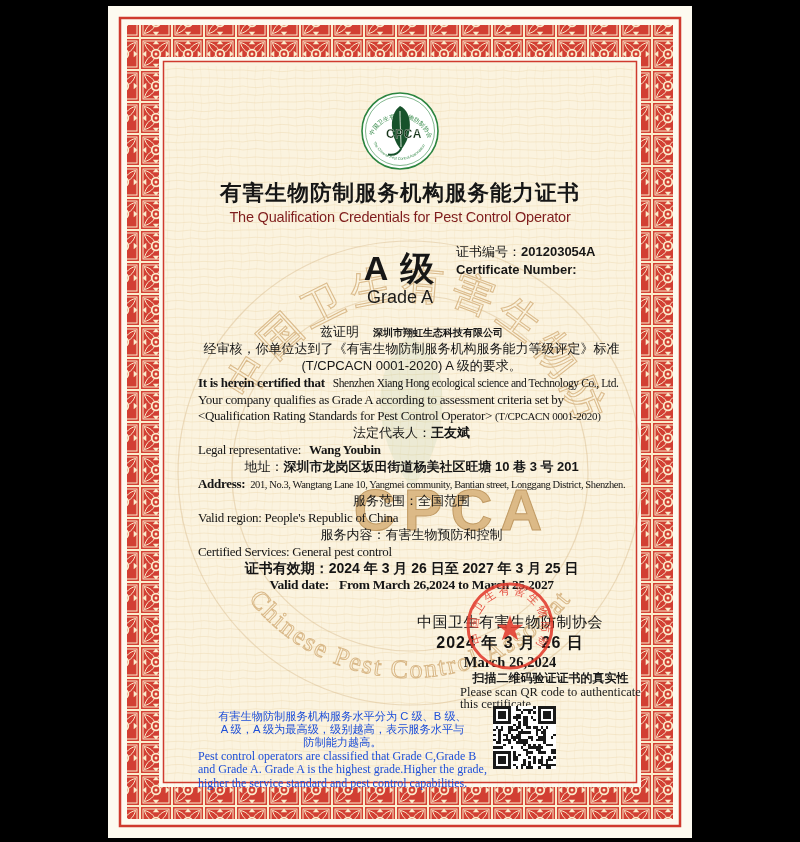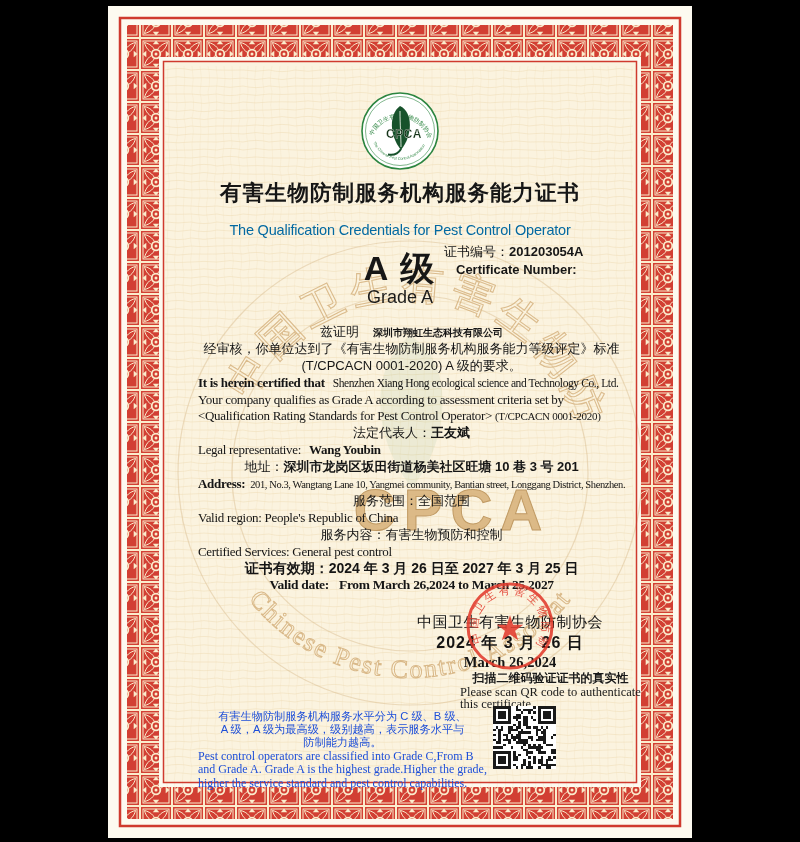--- a/index.html
+++ b/index.html
@@ -6,22 +6,22 @@
   body{width:800px;height:842px;background:#000;position:relative;overflow:hidden;
        font-family:"Liberation Sans",sans-serif;}
   .page{position:absolute;left:108px;top:6px;width:584px;height:832px;background:#fdfaf0;}
   .bgsvg{position:absolute;left:0;top:0;z-index:0;}
   .abs{position:absolute;white-space:nowrap;color:#161616;z-index:2;}
   .ctr{left:57px;width:470px;text-align:center;}
   .zh{font-family:"Liberation Sans",sans-serif;text-align:center;}
   .en{font-family:"Liberation Serif",serif;letter-spacing:-0.3px;}
   .b{font-weight:bold;}
   .title-zh{top:172px;font-size:21.5px;font-weight:bold;letter-spacing:1px;}
-  .title-en{top:216px;font-size:14.5px;letter-spacing:-0.2px;color:#0369a1;}
-  .certno{left:336px;top:237px;font-size:13px;}
+  .title-en{top:203px;font-size:14.5px;letter-spacing:-0.2px;color:#7f1d1d;}
+  .certno{left:348px;top:237px;font-size:13px;}
   .certno .v{font-weight:bold;}
   .certno-en{left:348px;top:256px;font-size:13px;font-weight:bold;text-align:right;}
   .grade-zh{top:240px;font-size:34px;font-weight:bold;letter-spacing:2px;}
   .grade-en{top:281px;font-size:18px;color:#1c1c1c;}
   .bodyblock{position:absolute;left:90px;top:318px;z-index:2;color:#151515;}
   .ln{white-space:nowrap;height:16.9px;line-height:16.9px;font-size:13px;}
   .ln .sp{display:inline-block;width:14px;}
   .cmp{font-weight:bold;font-size:10px;}
   .cond{font-size:11.5px;letter-spacing:-0.4px;font-weight:normal;}
   .small{font-size:11px;}
@@ -306,21 +306,21 @@
     <path d="M0,-14 L3.1,-4.3 L13.3,-4.3 L5.1,1.7 L8.2,11.3 L0,5.4 L-8.2,11.3 L-5.1,1.7 L-13.3,-4.3 L-3.1,-4.3 Z" transform="translate(46,49)" fill="#e23b2d"></path>
     <text font-size="11" letter-spacing="3" fill="#e23b2d">
       <textPath href="#sealArc" startOffset="0%">中国卫生有害生物防制协会</textPath>
     </text>
   </svg>
 
   <div class="notes">
     <div class="nzh zh">有害生物防制服务机构服务水平分为 C 级、B 级、</div>
     <div class="nzh zh">A 级，A 级为最高级，级别越高，表示服务水平与</div>
     <div class="nzh zh">防制能力越高。</div>
-    <div class="nen">Pest control operators are classified into Grade C,From B</div>
+    <div class="nen">Pest control operators are classified that Grade C,Grade B</div>
     <div class="nen">and Grade A. Grade A is the highest grade.Higher the grade,</div>
     <div class="nen">higher the service standard and pest control capabilities.</div>
   </div>
 
   <div class="qrblock">
     <div class="qzh zh">扫描二维码验证证书的真实性</div>
     <div class="qen" style="margin-top:2px">Please scan QR code to authenticate</div>
     <div class="qen">this certificate</div>
   </div>
   <svg class="qrsvg" width="63" height="63" viewBox="0 0 25 25" shape-rendering="crispEdges">

